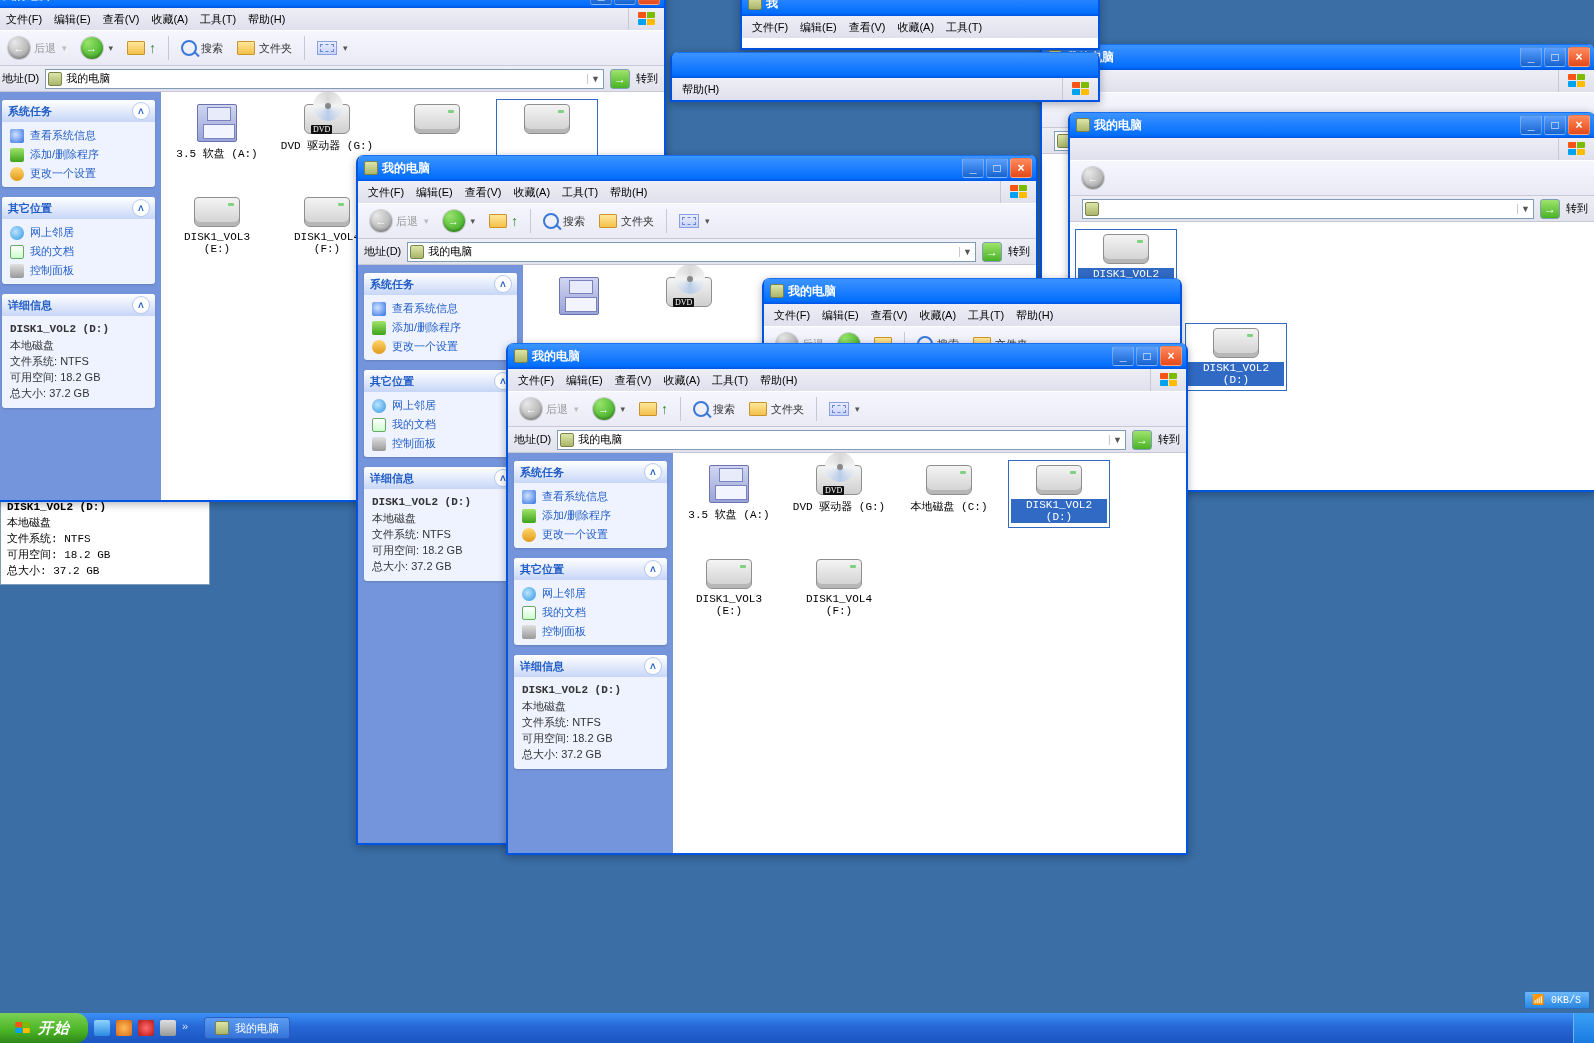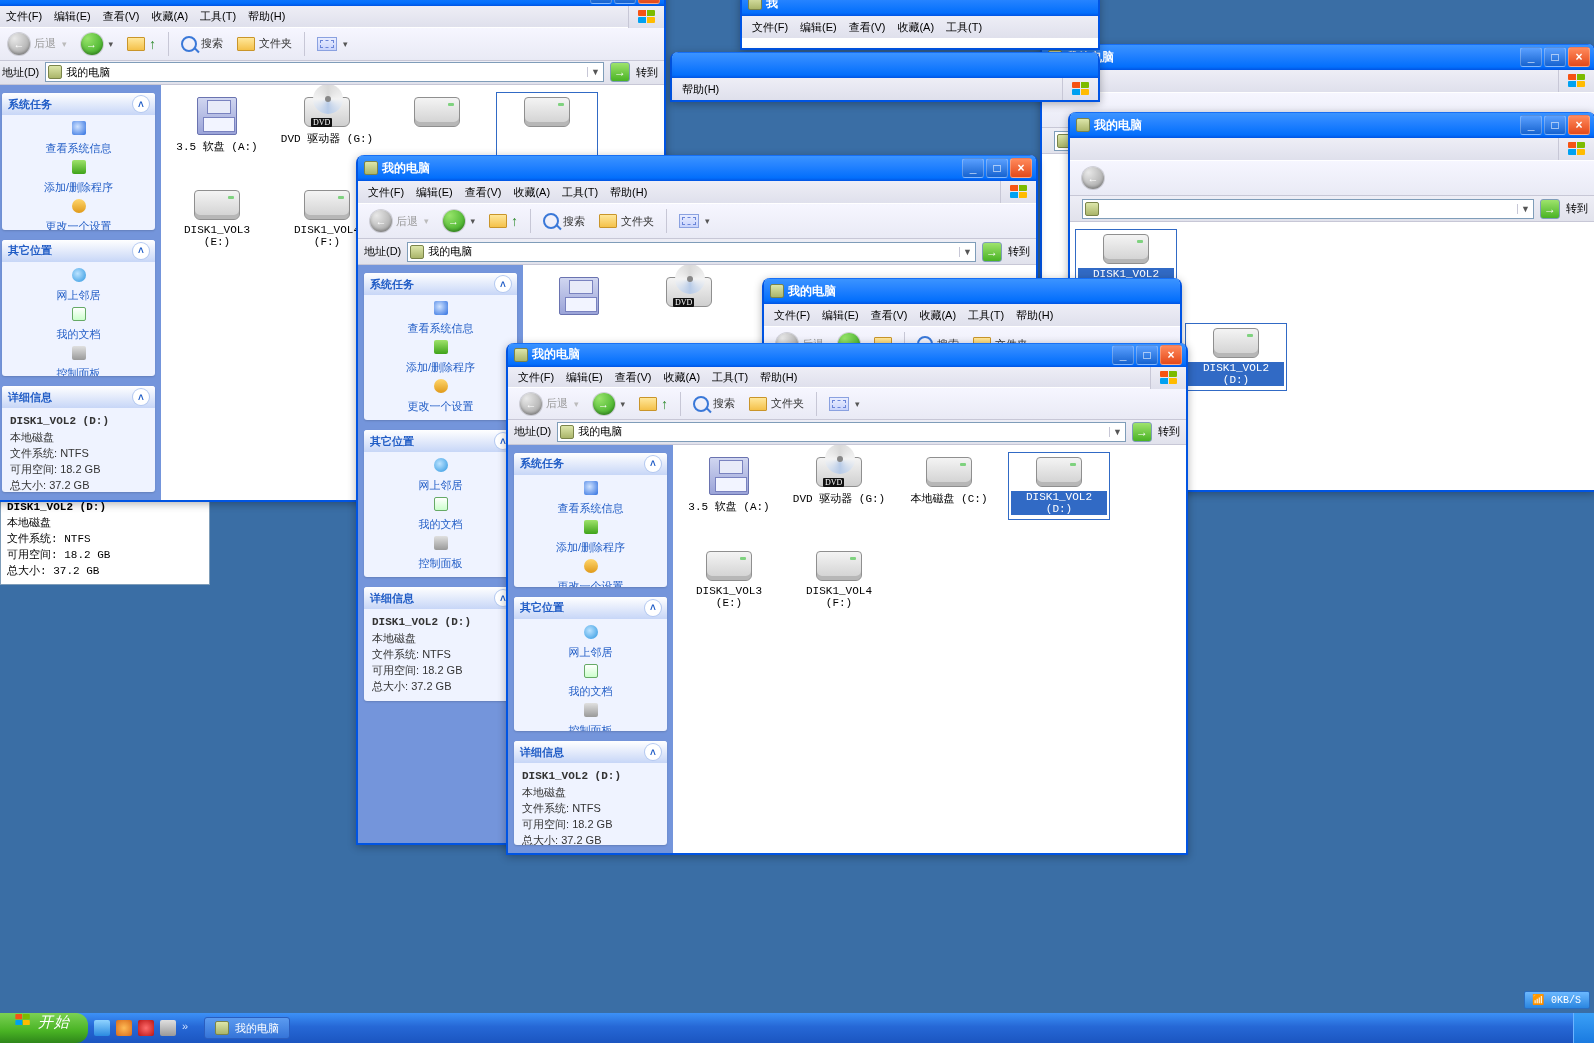--- a/index.html
+++ b/index.html
@@ -127,21 +127,21 @@
     background:linear-gradient(180deg,#ffffff,#c7d6f7);
     display:flex;align-items:center;justify-content:space-between;
     padding:0 6px;font-weight:bold;color:#215dc6;cursor:pointer;
   }
   .panel .ph .chev{
     width:16px;height:16px;border-radius:8px;background:#fff;color:#215dc6;
     display:inline-flex;align-items:center;justify-content:center;font-size:10px;
     box-shadow:0 0 0 1px #b4c9f0;
   }
   .panel .pb { padding:6px 8px; display:flex;flex-direction:column;gap:4px;color:#215dc6;}
-  .panel .pb a{ color:#215dc6; text-decoration:none; display:flex;align-items:center;gap:6px;cursor:pointer;flex-direction:column;}
+  .panel .pb a{ color:#215dc6; text-decoration:none; display:flex;align-items:center;gap:6px;cursor:pointer;}
   .panel .pb .info{color:#333;line-height:1.45;}
   .panel .pb .info .dn{font-weight:bold;font-family:"Courier New","Lucida Console",monospace;}
   .content{
     flex:1 1 auto;background:#fff;overflow:auto;padding:8px 6px;
     display:flex;flex-wrap:wrap;align-content:flex-start;gap:14px 10px;
   }
   .item{
     width:100px;text-align:center;display:flex;flex-direction:column;align-items:center;gap:4px;cursor:pointer;
     padding:4px 2px;
     font-family:"Courier New","Lucida Console",monospace;
@@ -181,22 +181,22 @@
   .sic.pc{background:linear-gradient(180deg,#dde6aa,#aab56a);border:1px solid #7a844a;border-radius:2px;}
   
   .taskbar{
     position:absolute;left:0;bottom:0;width:1594px;height:30px;
     background:linear-gradient(180deg,#3c91f7 0%,#2668d6 45%,#1b55c0 100%);
     display:flex;align-items:center;
   }
   .start{
     height:30px;padding:0 18px 0 14px;
     background:linear-gradient(180deg,#7bd154,#49b324 60%,#2e861a);
-    color:#fff;font-weight:normal;font-style:italic;font-size:15px;letter-spacing:1px;
-    display:flex;align-items:flex-start;gap:6px;border-radius:0 12px 12px 0;cursor:pointer;
+    color:#fff;font-weight:bold;font-style:italic;font-size:15px;letter-spacing:1px;
+    display:flex;align-items:center;gap:6px;border-radius:0 12px 12px 0;cursor:pointer;
   }
   .ql{display:flex;align-items:center;height:30px;padding:0 6px;gap:6px;}
   .ql .q{width:16px;height:16px;cursor:pointer;border-radius:2px;}
   .task-btn{
     height:22px;background:linear-gradient(180deg,#5b9bf0,#3574d8);
     border:1px solid #2a5ebf;border-radius:3px;color:#fff;
     display:flex;align-items:center;gap:6px;padding:0 10px;cursor:pointer;
   }
   .tray{
     margin-left:auto;height:30px;

